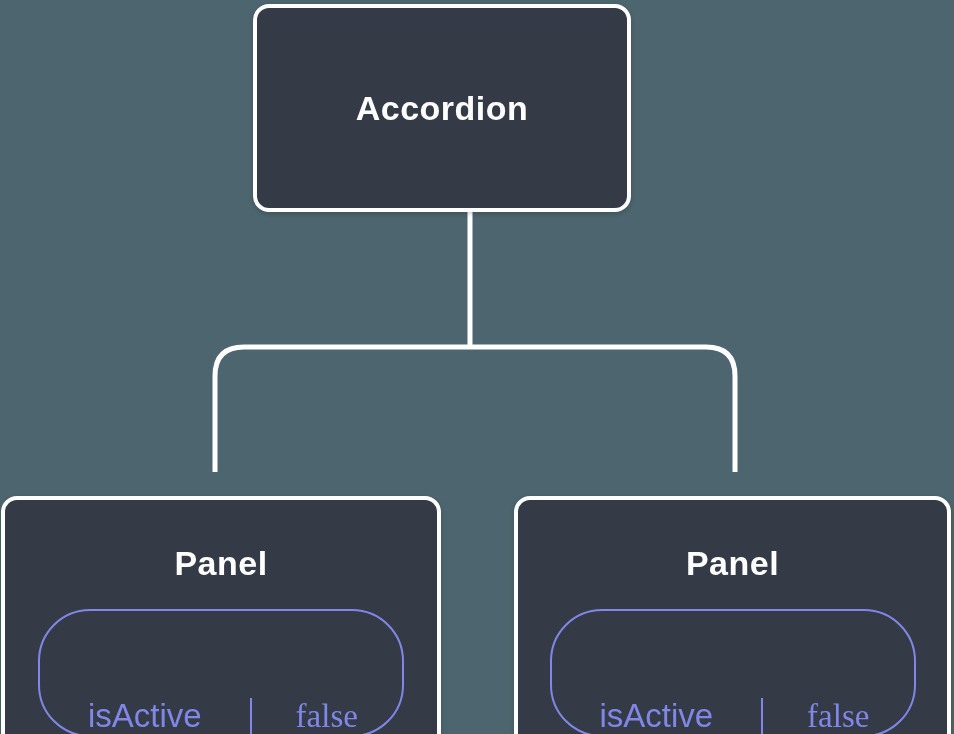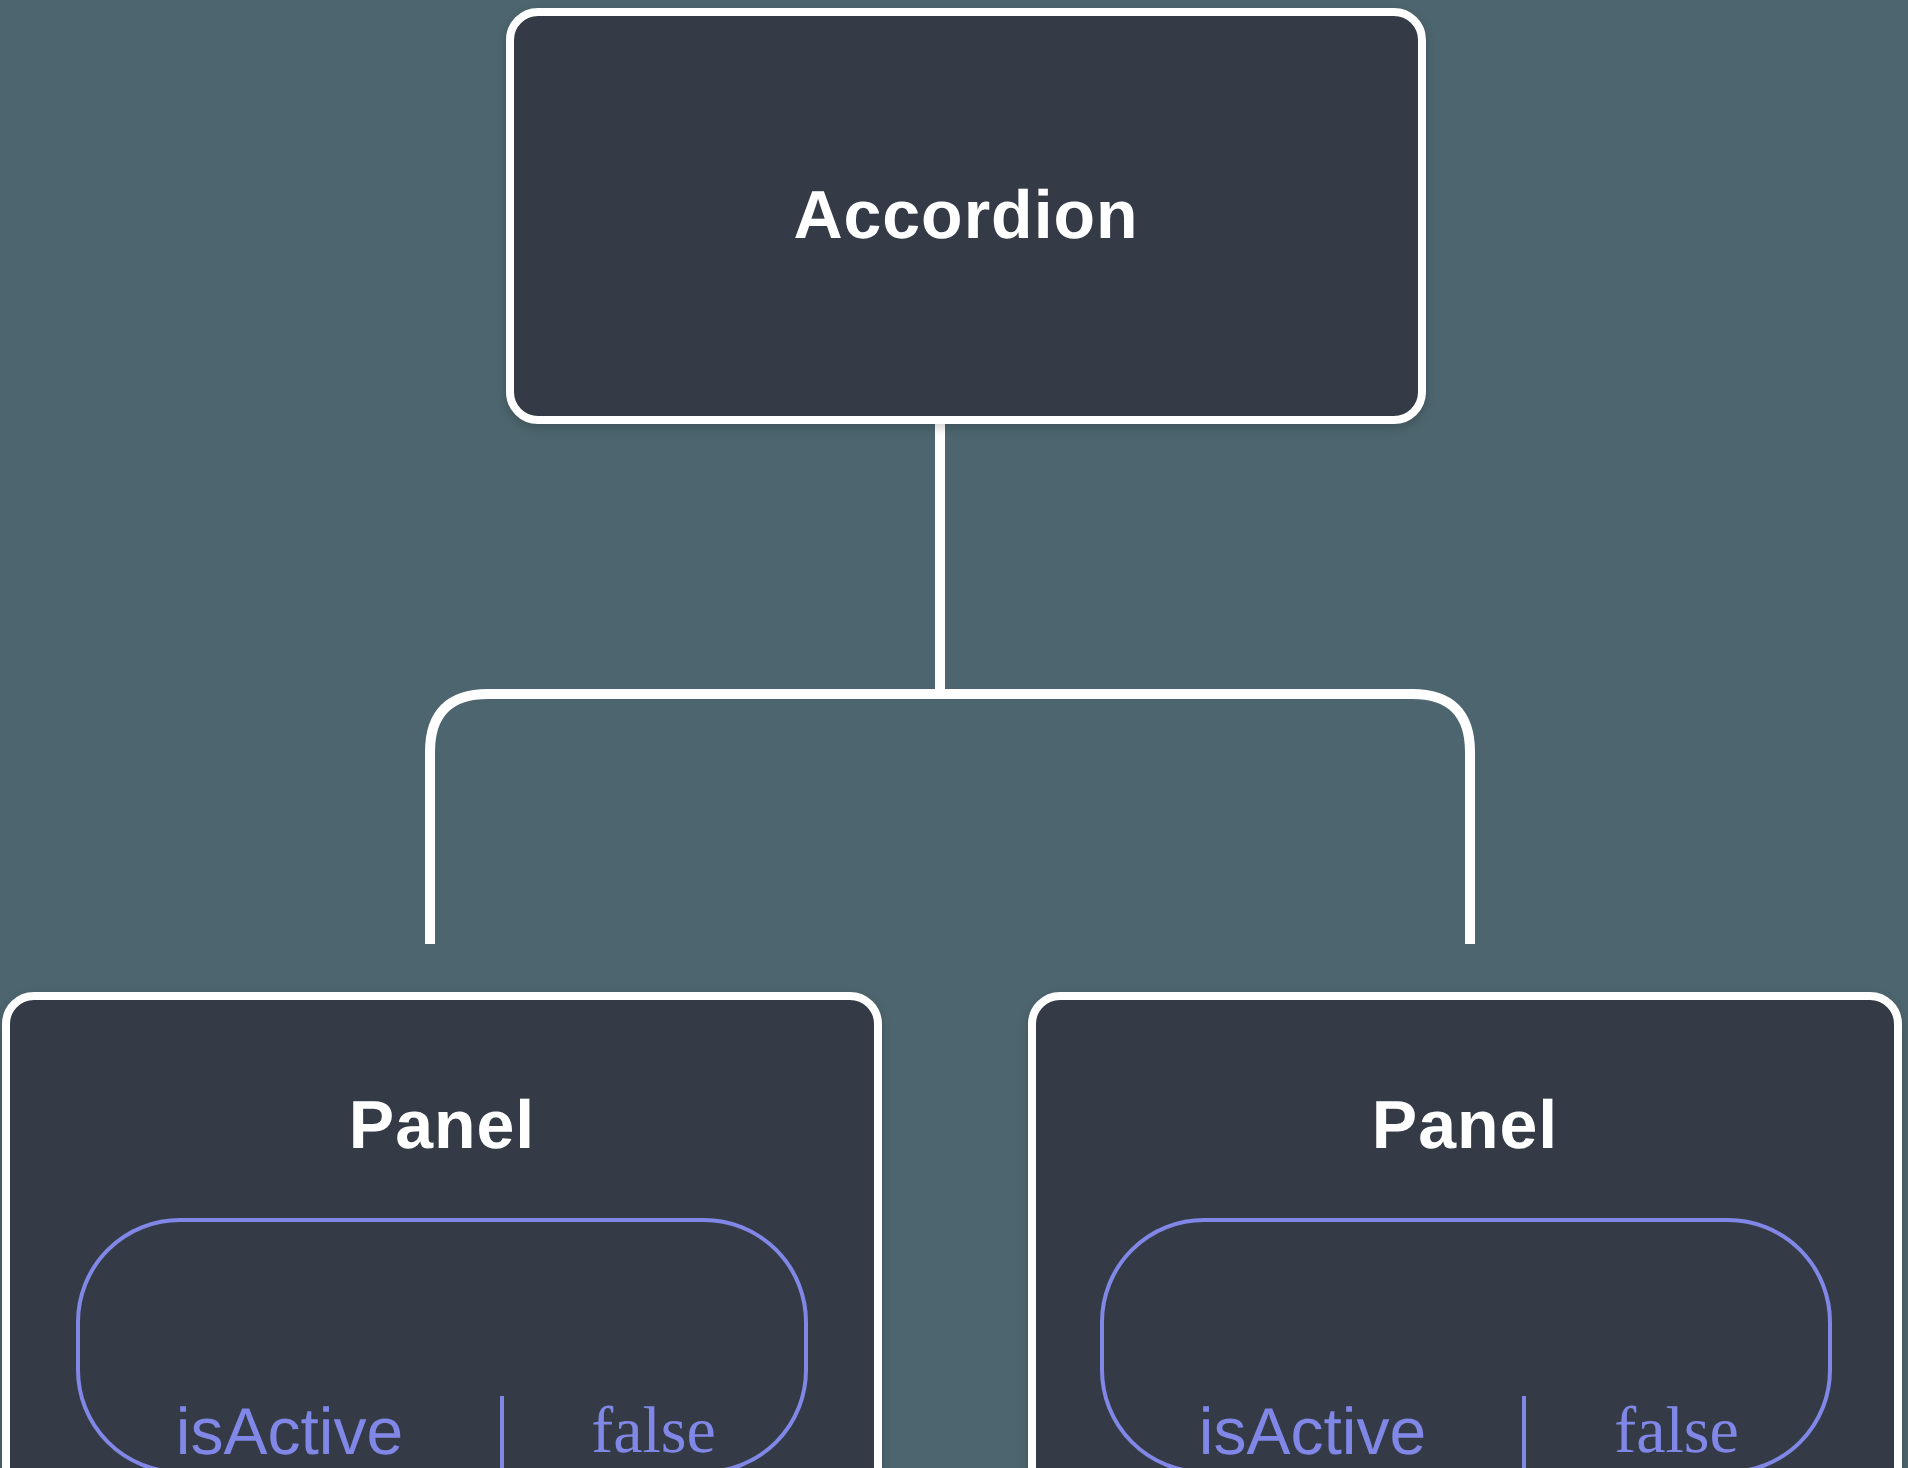--- a/index.html
+++ b/index.html
@@ -32,21 +32,21 @@
   }
   .node {
     position: absolute;
     background: var(--card-fill);
     border: 4px solid var(--card-border);
     border-radius: 16px;
     box-shadow: 0 2px 5px rgba(0,0,0,0.18);
   }
   .node-root {
     left: 253px; top: 4px;
-    width: 460px; height: 208px;
+    width: 378px; height: 208px;
     display: flex;
     align-items: center;
     justify-content: center;
   }
   .node-label {
     color: var(--title-text);
     font-size: 34px;
     font-weight: 600;
     letter-spacing: 0.5px;
   }

